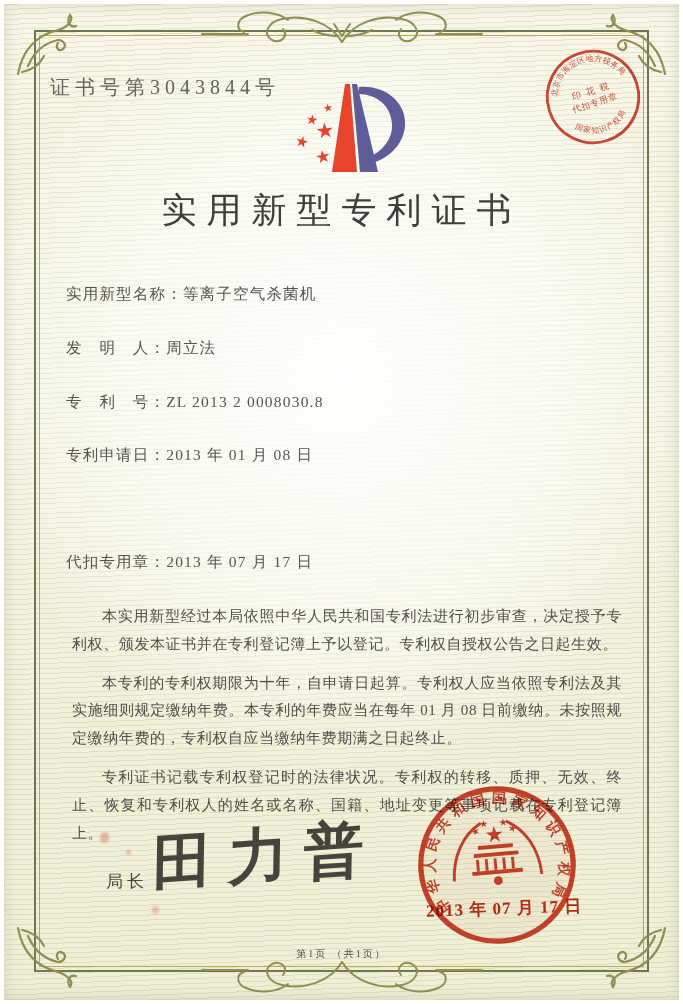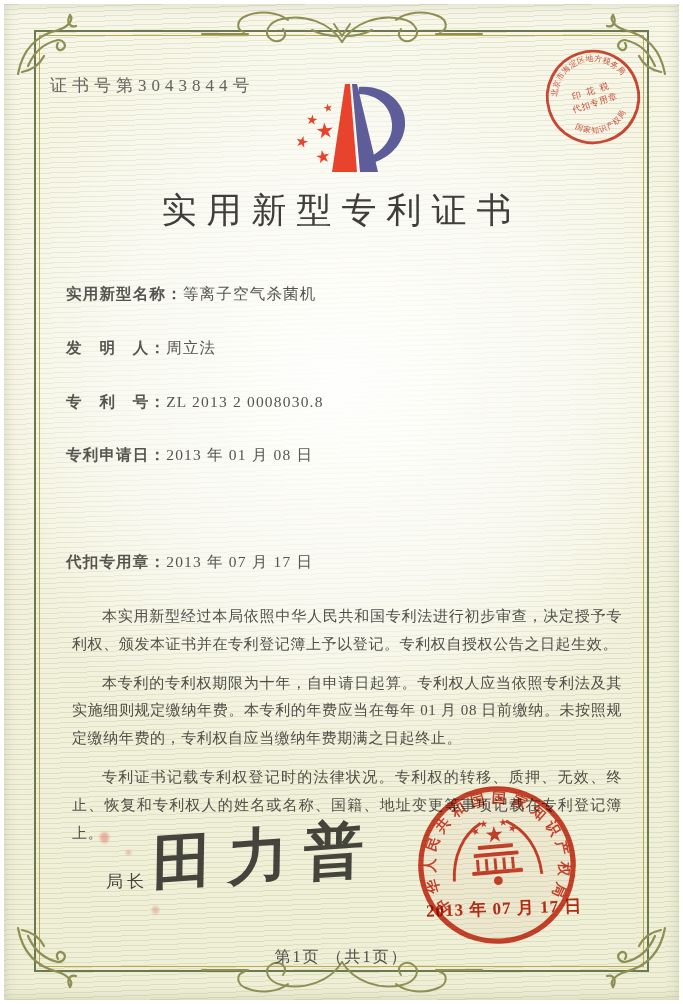--- a/index.html
+++ b/index.html
@@ -19,36 +19,36 @@
   .frame-outer{position:absolute;left:30px;top:26px;right:30px;bottom:28px;border:2px solid #6b7852;}
   .frame-inner{position:absolute;left:3px;top:3px;right:3px;bottom:3px;border:1px solid #bfa94f;}
   .flourish{position:absolute;pointer-events:none;}
   .flourish.tc{left:50%;top:2px;transform:translateX(-50%);}
   .flourish.bc{left:50%;bottom:2px;transform:translateX(-50%) scaleY(-1);}
   .flourish.tl{left:8px;top:6px;}
   .flourish.tr{right:8px;top:6px;transform:scaleX(-1);}
   .flourish.bl{left:8px;bottom:8px;transform:scaleY(-1);}
   .flourish.br{right:8px;bottom:8px;transform:scale(-1,-1);}
   .cert-no{
-    position:absolute;left:46px;top:70px;font-size:17px;letter-spacing:5px;color:#63625c;text-align:center;
+    position:absolute;left:46px;top:70px;font-size:20px;letter-spacing:5px;color:#63625c;text-align:center;
   }
   .logo{position:absolute;left:276px;top:74px;width:138px;height:108px;}
   .tax-stamp{
     position:absolute;left:540px;top:44px;width:98px;height:98px;
     transform:rotate(-18deg);opacity:.92;mix-blend-mode:multiply;
   }
   .title{
     position:absolute;left:0;top:183px;width:100%;text-align:center;
     font-size:35px;font-weight:normal;letter-spacing:10px;color:#3f3e3a;
   }
   .field-row{
     position:absolute;left:62px;white-space:nowrap;
     font-size:15.5px;color:#55544e;letter-spacing:1.2px;
   }
-  .field-row .label{color:#55544e;font-weight:bold;}
+  .field-row .label{color:#55544e;}
   .field-row .value{color:#55544e;}
   .body-text{
     position:absolute;left:57px;top:588px;width:572px;
     font-size:15px;line-height:27.8px;color:#504f48;text-align:justify;letter-spacing:0.6px;
   }
   .body-text p{margin:11px;text-indent:2em;}
   .sig-label{position:absolute;left:102px;top:866px;font-size:17px;letter-spacing:4px;color:#46453f;}
   .sig-name{
     position:absolute;left:148px;top:812px;font-size:60px;font-weight:600;color:#2e2d28;
     letter-spacing:16px;transform:rotate(-4deg) skewX(-5deg);opacity:.88;white-space:nowrap;
@@ -56,21 +56,21 @@
   .office-seal{
     position:absolute;left:410px;top:778px;width:166px;height:166px;
     transform:rotate(-5deg);opacity:.93;mix-blend-mode:multiply;
   }
   .seal-date{
     position:absolute;left:422px;top:893px;font-size:17px;font-weight:bold;color:#c03018;
     letter-spacing:1px;transform:rotate(-2deg);white-space:nowrap;mix-blend-mode:multiply;
   }
   .page-footer{
     position:absolute;left:0;top:943px;width:100%;text-align:center;
-    font-size:16px;letter-spacing:2px;color:#504f48;
+    font-size:10px;letter-spacing:2px;color:#504f48;
   }
   .ink-dot{position:absolute;border-radius:50%;filter:blur(1px);}
   .dot1{left:96px;top:828px;width:9px;height:11px;background:rgba(214,90,85,0.4);}
   .dot2{left:122px;top:846px;width:5px;height:5px;background:rgba(214,90,85,0.35);}
   .dot3{left:148px;top:902px;width:7px;height:8px;background:rgba(214,90,85,0.3);}
 </style>
 </head>
 <body>
 
 <div class="certificate">

